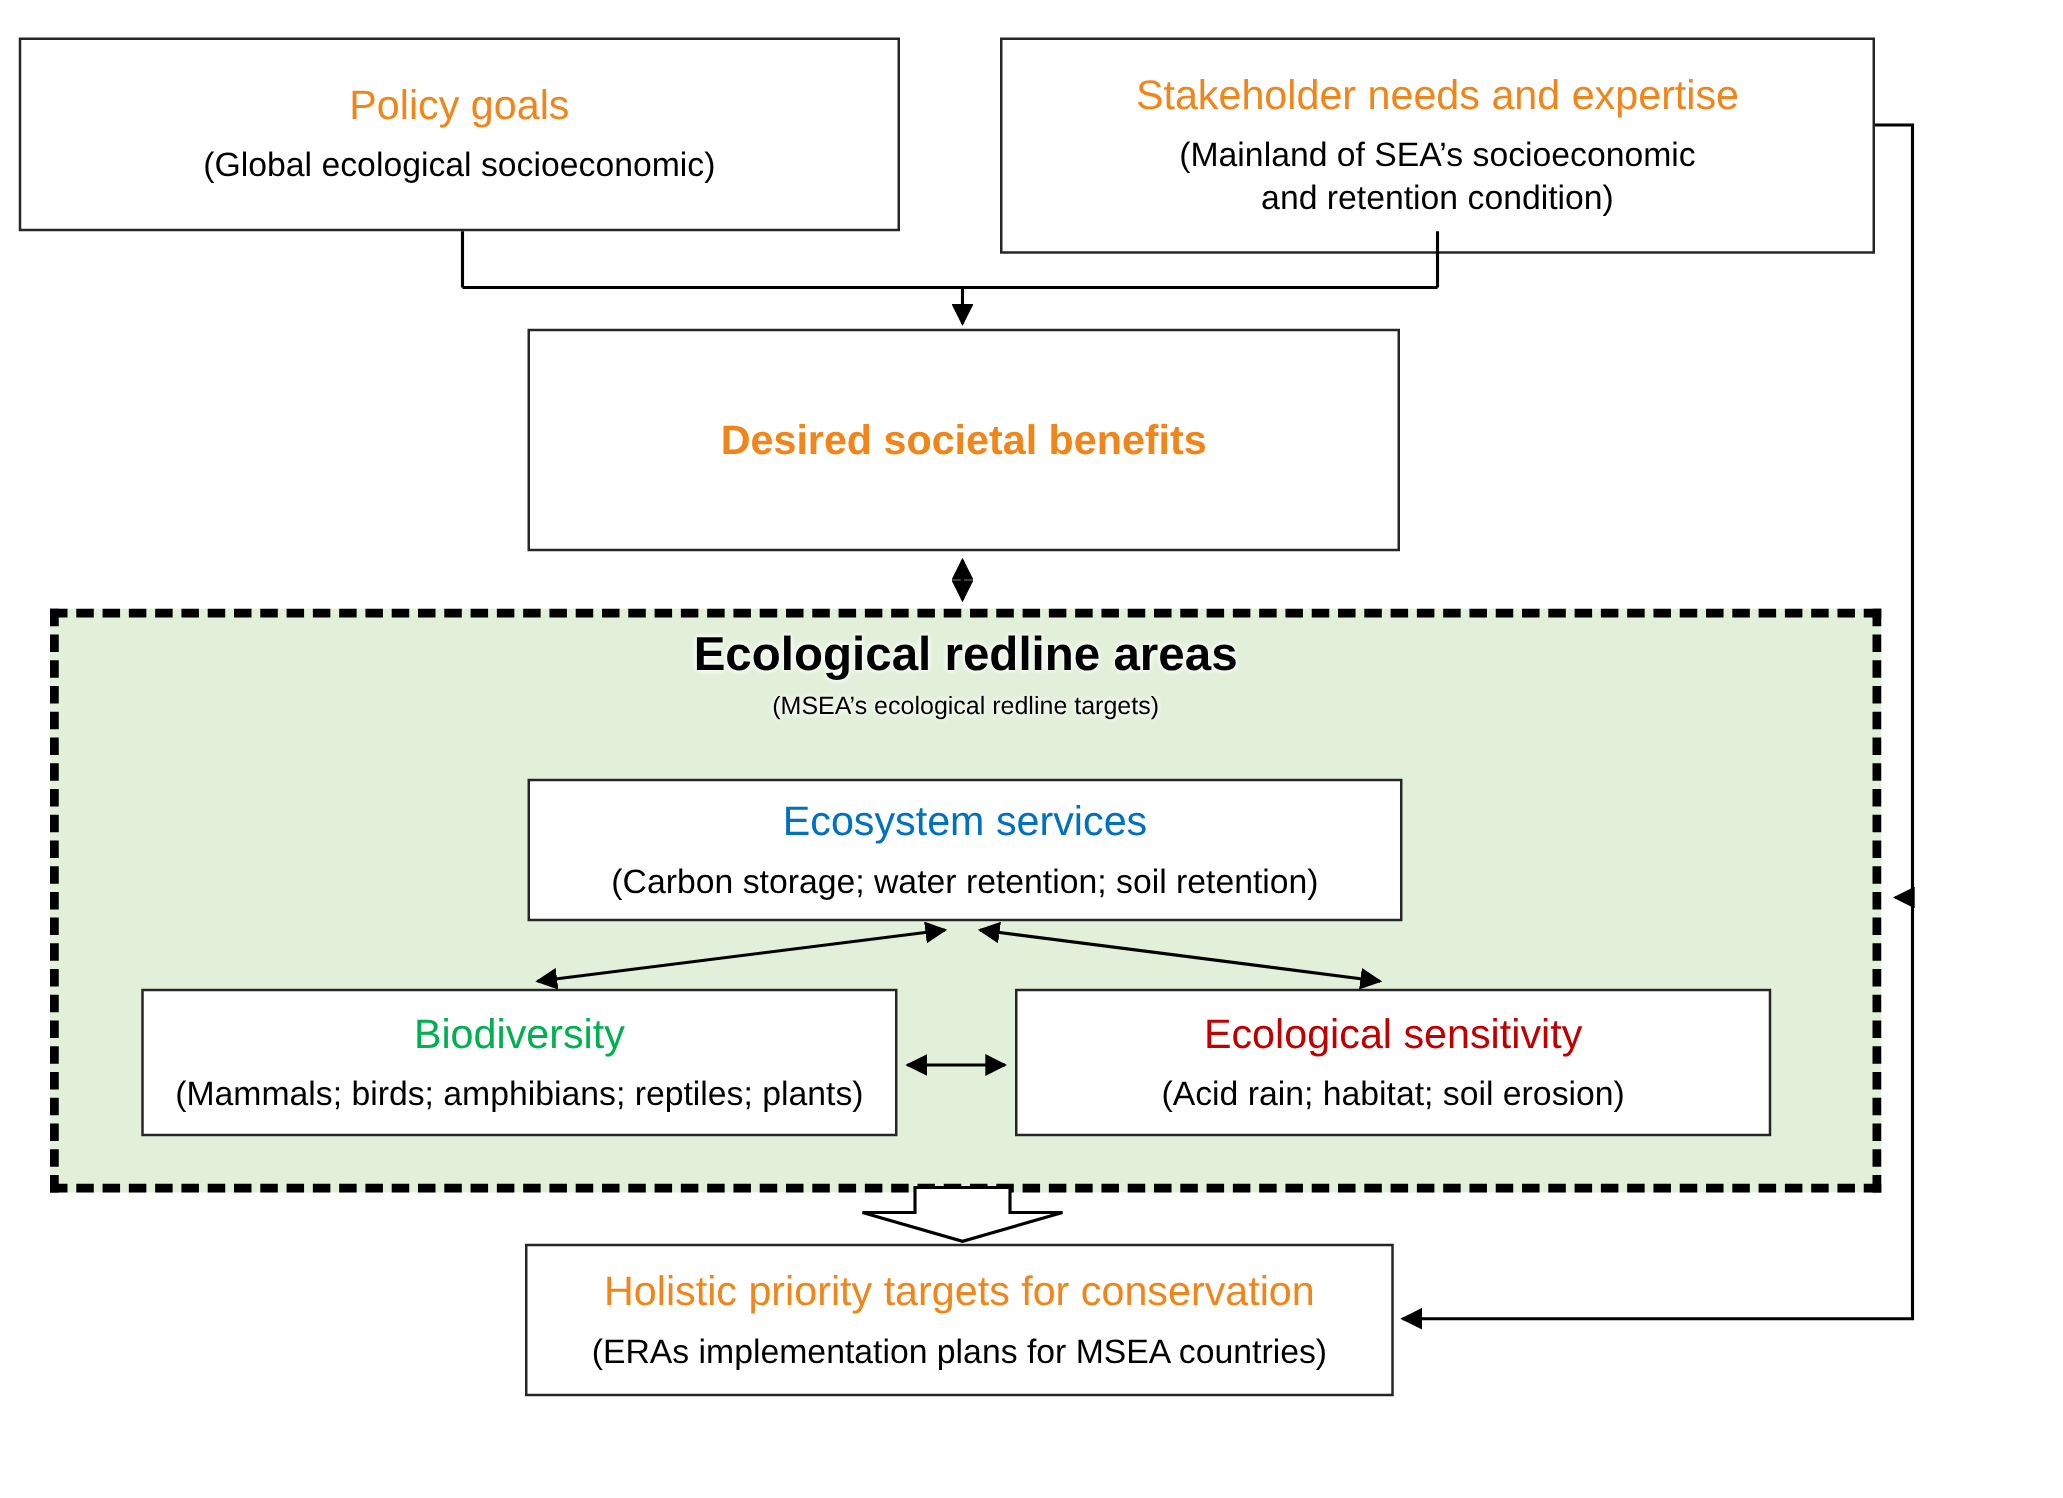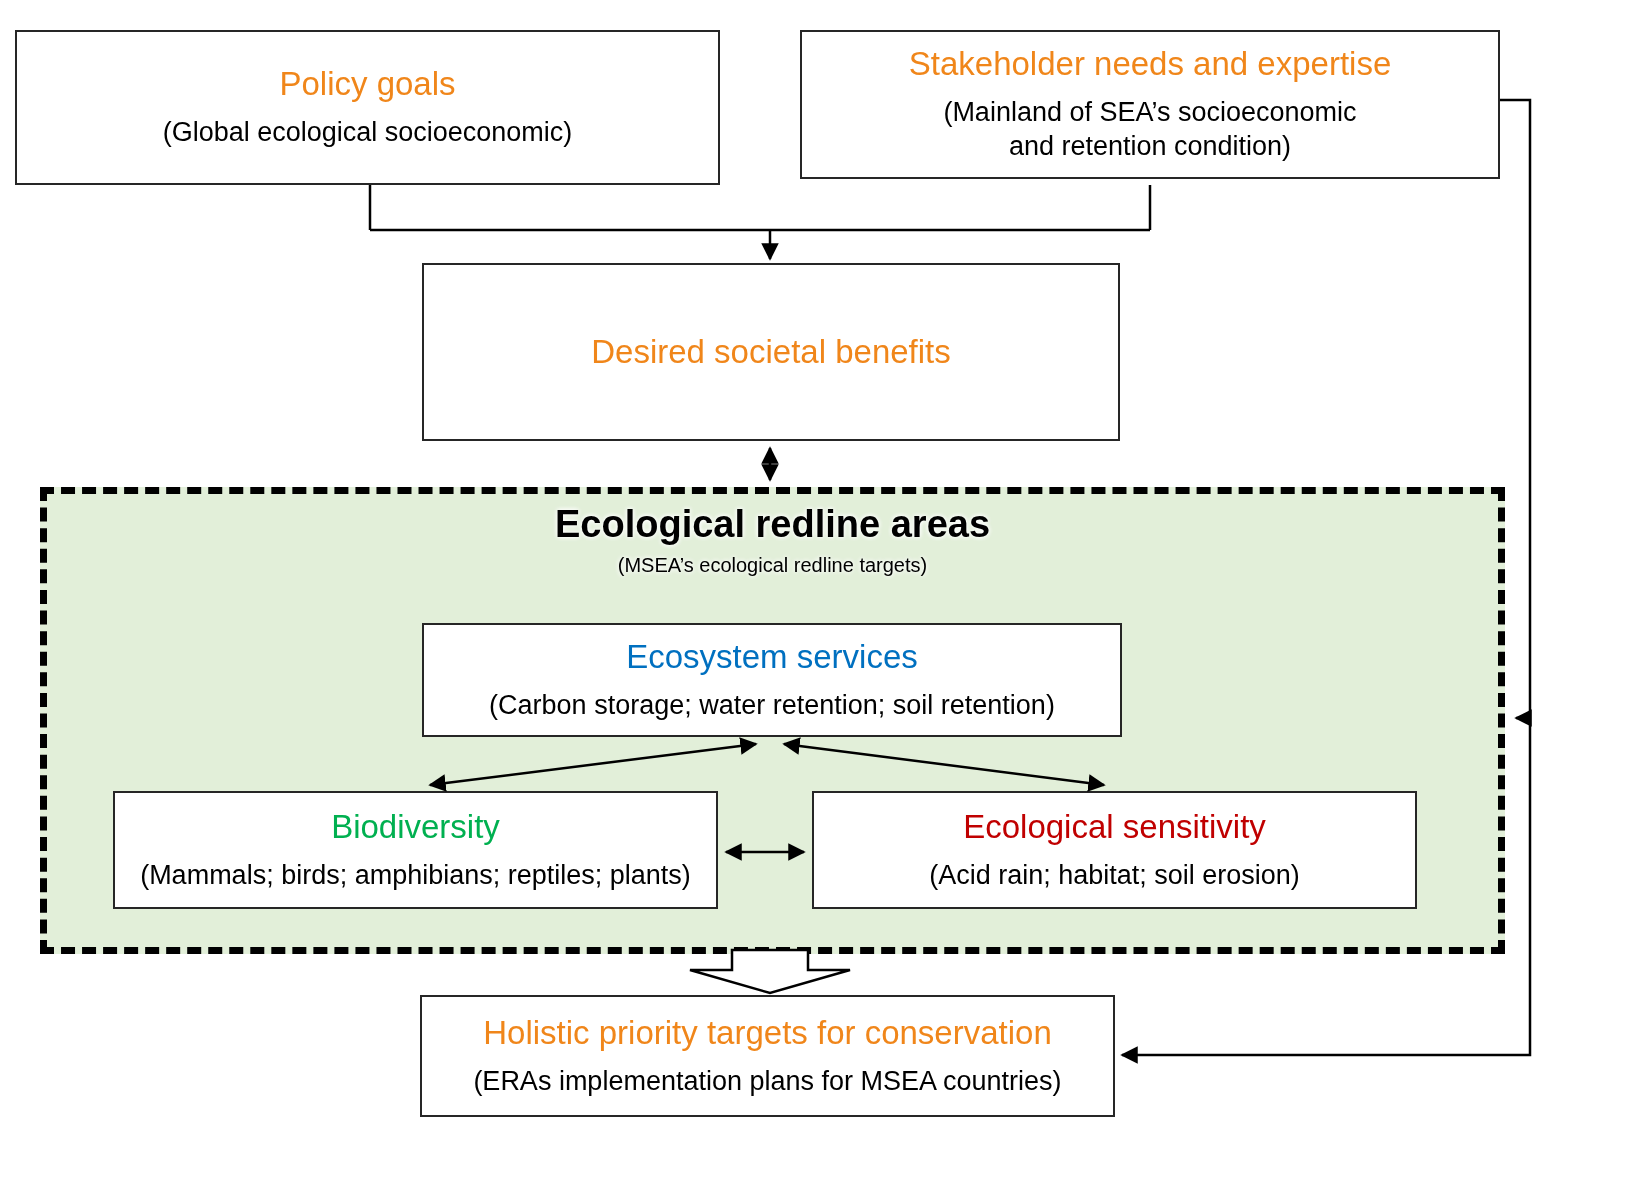--- a/index.html
+++ b/index.html
@@ -69,27 +69,27 @@
   <div id="redline-head">
     <div id="redline-title">Ecological redline areas</div>
     <div id="redline-subtitle">(MSEA’s ecological redline targets)</div>
   </div>
 
   <div class="box" style="left:15px; top:30px; width:705px; height:155px;">
     <div class="title orange">Policy goals</div>
     <div class="subtitle">(Global ecological socioeconomic)</div>
   </div>
 
-  <div class="box" style="left:800px; top:30px; width:700px; height:149px;">
+  <div class="box" style="left:800px; top:30px; width:700px; height:173px;">
     <div class="title orange">Stakeholder needs and expertise</div>
     <div class="subtitle">(Mainland of SEA’s socioeconomic
 and retention condition)</div>
   </div>
 
-  <div class="box" style="left:422px; top:263px; width:698px; height:178px;">
+  <div class="box" style="left:422px; top:263px; width:698px; height:178px;font-weight:bold;">
     <div class="title orange">Desired societal benefits</div>
   </div>
 
   <div class="box" style="left:422px; top:623px; width:700px; height:114px;">
     <div class="title blue">Ecosystem services</div>
     <div class="subtitle">(Carbon storage; water retention; soil retention)</div>
   </div>
 
   <div class="box" style="left:113px; top:791px; width:605px; height:118px;">
     <div class="title green">Biodiversity</div>

